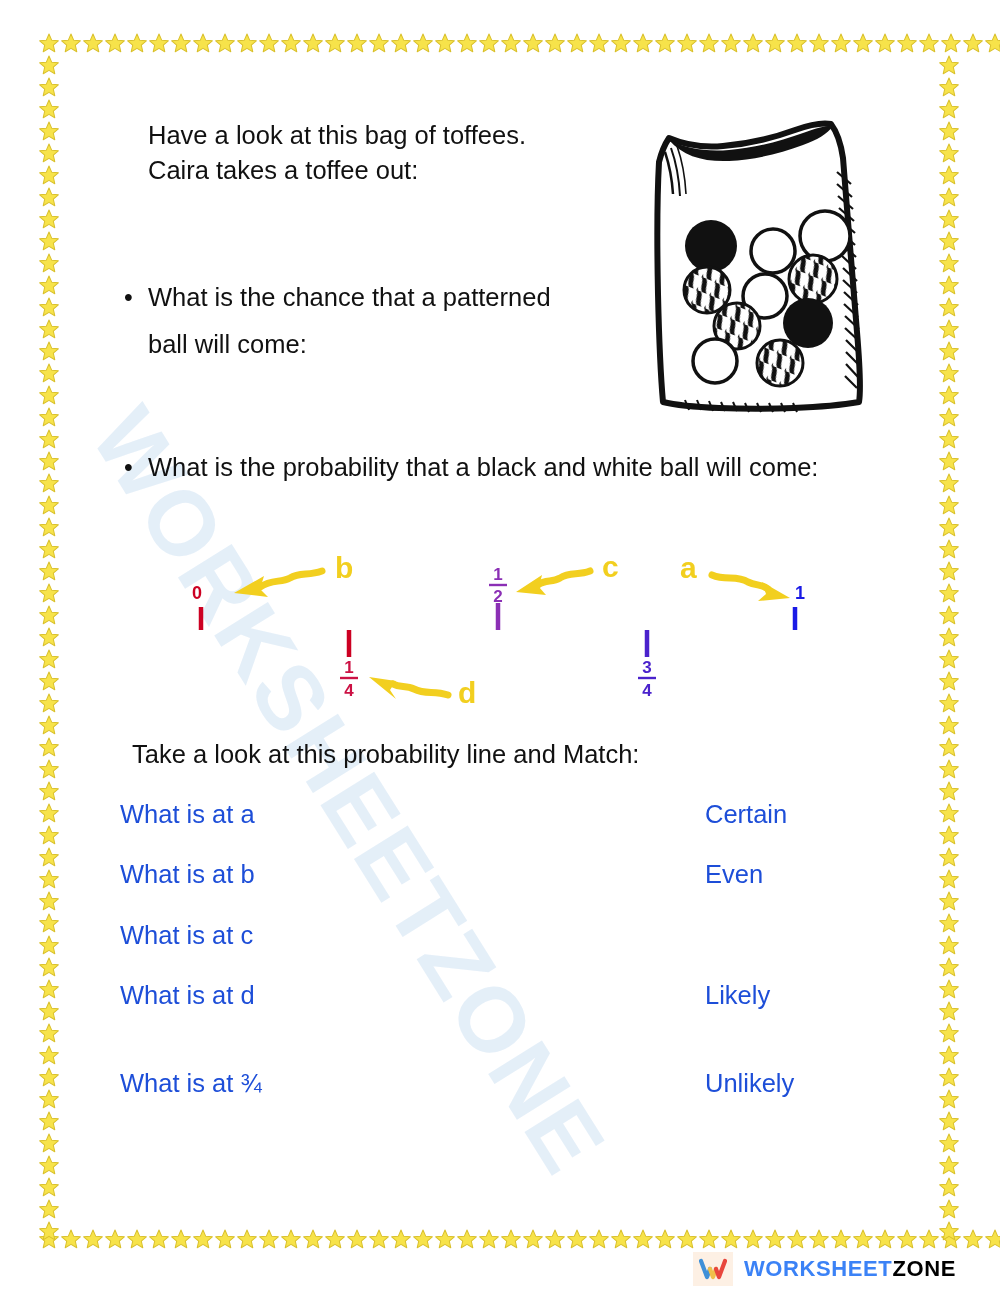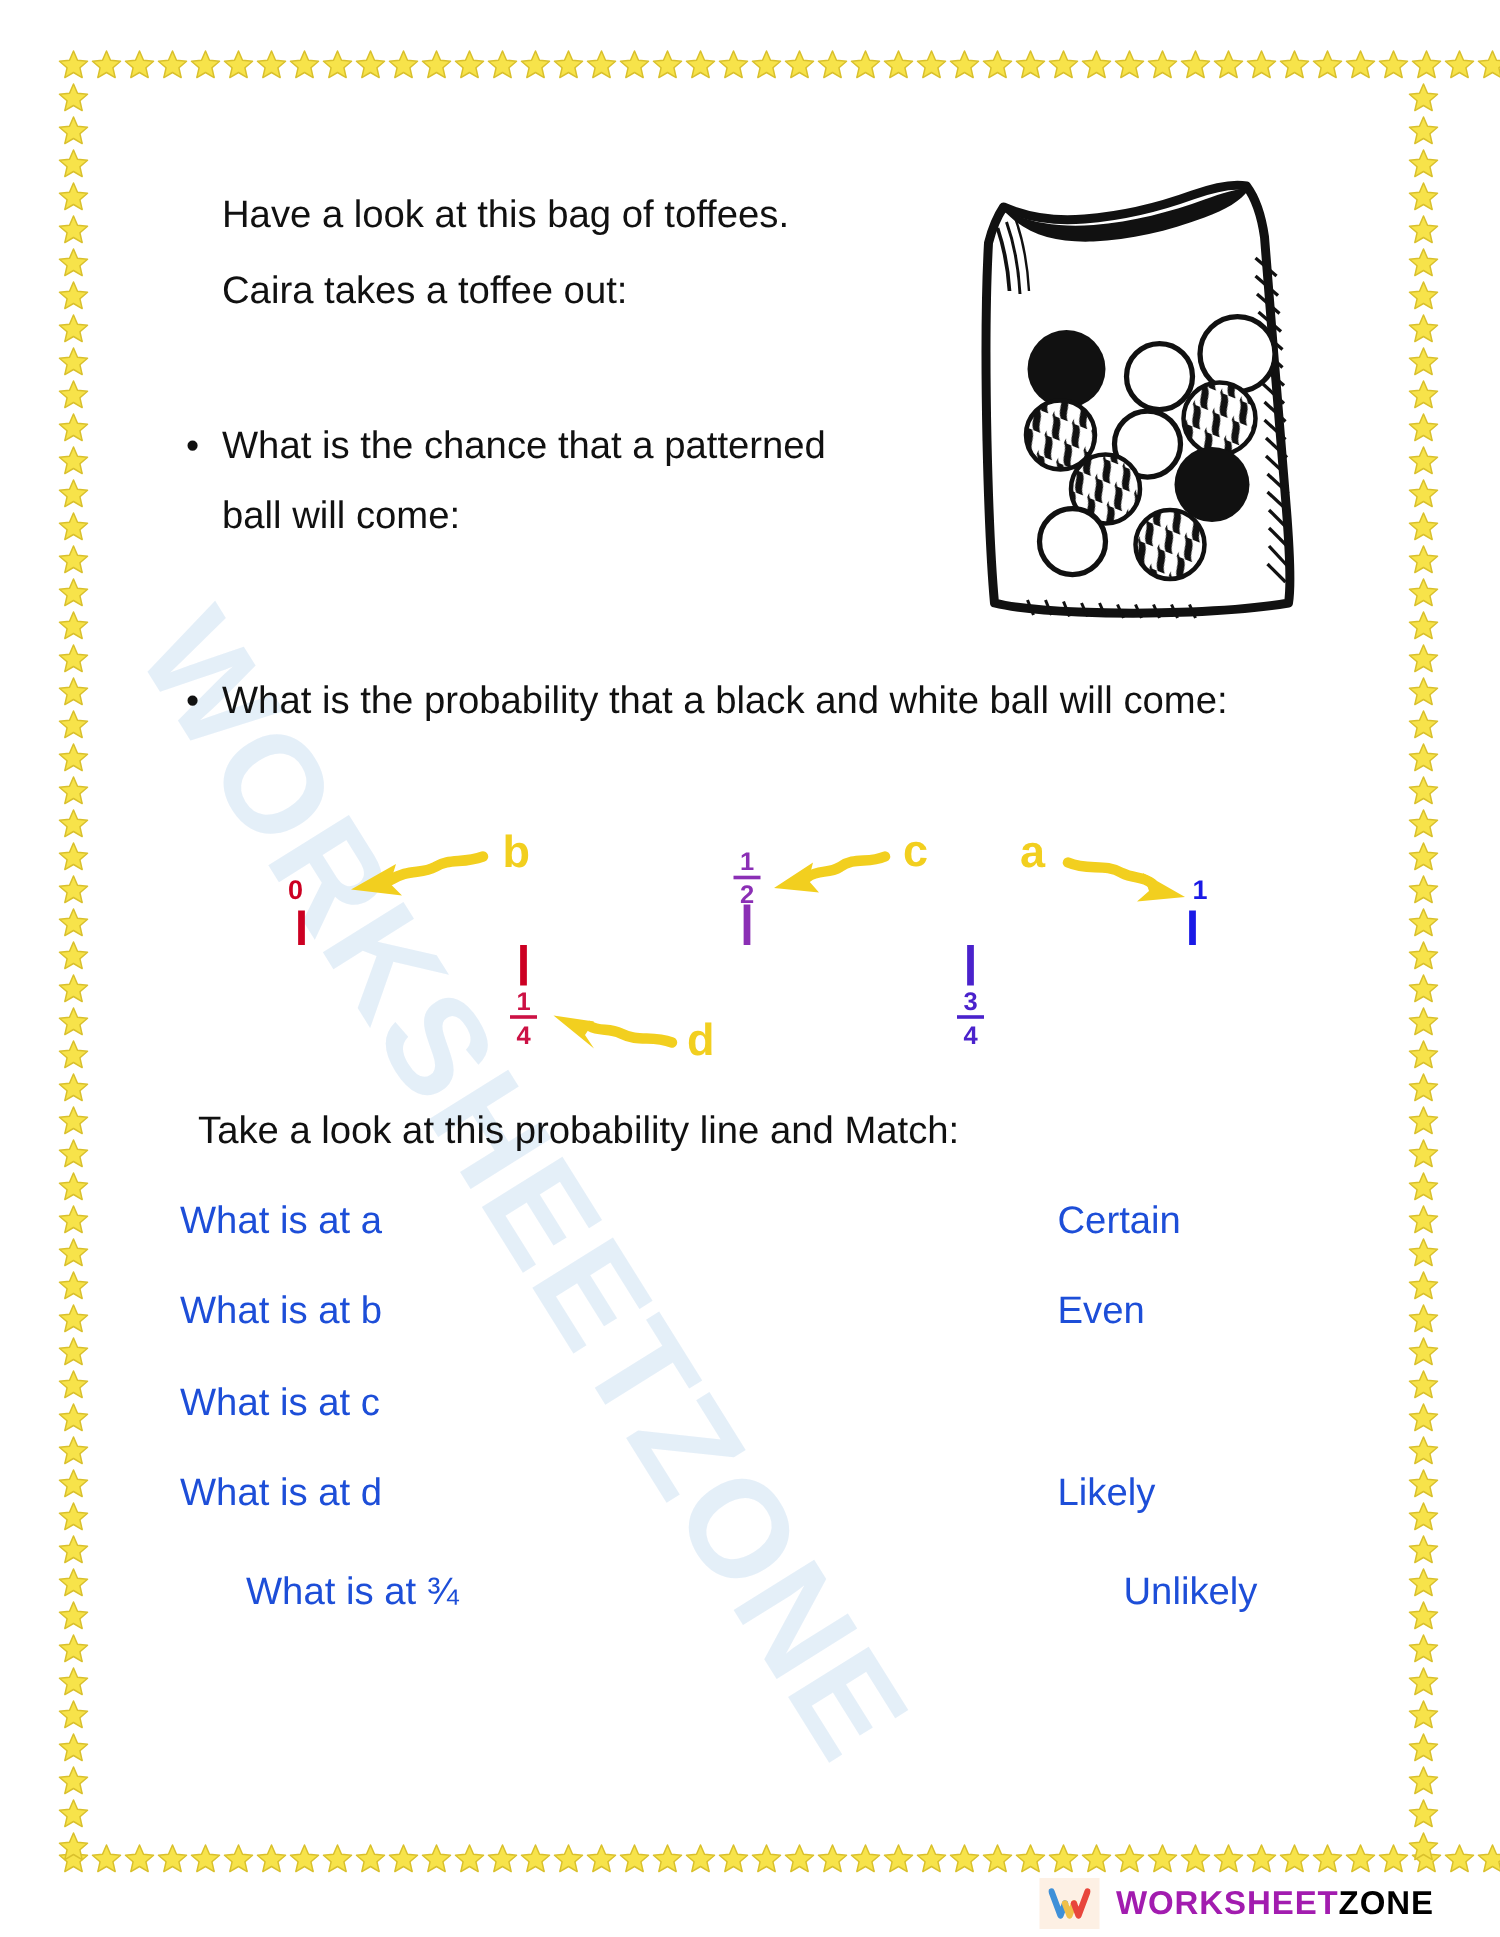--- a/index.html
+++ b/index.html
@@ -35,21 +35,21 @@
     opacity:.55;
     pointer-events:none;
     font-family:"Liberation Sans",sans-serif;
   }
 
   
   .content{position:absolute;left:0;top:0;width:1000px;height:1291px;}
 
   .intro{
     position:absolute;left:148px;top:118px;width:420px;
-    font-size:25.5px;line-height:51px;color:#111;
+    font-size:25.5px;line-height:35px;color:#111;
   }
 
   .bullet{
     position:absolute;display:flex;
     font-size:25.5px;line-height:47px;color:#111;
   }
   .bullet .dot{
     width:24px;flex:0 0 24px;
     font-size:25px;line-height:47px;color:#111;
     text-align:left;
@@ -84,21 +84,21 @@
   .footer-logo{
     position:absolute;left:693px;top:1252px;
     display:flex;align-items:center;gap:11px;
   }
   .logo-mark{
     width:40px;height:34px;background:#fdf0e4;
     display:flex;align-items:center;justify-content:center;
   }
   .logo-mark svg{display:block;}
   .logo-text{font-size:22px;font-weight:700;letter-spacing:.6px;}
-  .logo-text .w1{color:#a21caf;}
+  .logo-text .w1{color:#3b82f6;}
   .logo-text .w2{color:#000000;}
 </style>
 </head>
 <body>
 
 <div class="page">
 
   <div class="star-border">
     <div class="star-row" id="border-top" style="left:38px;top:32px;">
         <span class="star">
@@ -1261,21 +1261,21 @@
       <span class="left">What is at b</span>
       <span class="right">Even</span>
     </div>
     <div class="match-row" id="mrow2" style="top:921px;flex-direction:column;">
       <span class="left">What is at c</span>
     </div>
     <div class="match-row" id="mrow3" style="top:981px;">
       <span class="left">What is at d</span>
       <span class="right">Likely</span>
     </div>
-    <div class="match-row" id="mrow4" style="top:1047px;margin-left:44px;">
+    <div class="match-row" id="mrow4" style="top:1069px;">
       <span class="left">What is at ¾</span>
       <span class="right">Unlikely</span>
     </div>
 
     <div class="footer-logo">
       <span class="logo-mark">
         <svg width="28" height="22" viewBox="0 0 28 22" xmlns="http://www.w3.org/2000/svg">
           <path d="M2,3 L8,19 L11,11" stroke="#3f90d8" stroke-width="4.2" fill="none" stroke-linecap="round" stroke-linejoin="round"></path>
           <path d="M11,11 L14,19 L17,11" stroke="#f0c04a" stroke-width="4.2" fill="none" stroke-linecap="round" stroke-linejoin="round"></path>
           <path d="M17,11 L20,19 L26,3" stroke="#e8463c" stroke-width="4.2" fill="none" stroke-linecap="round" stroke-linejoin="round"></path>

